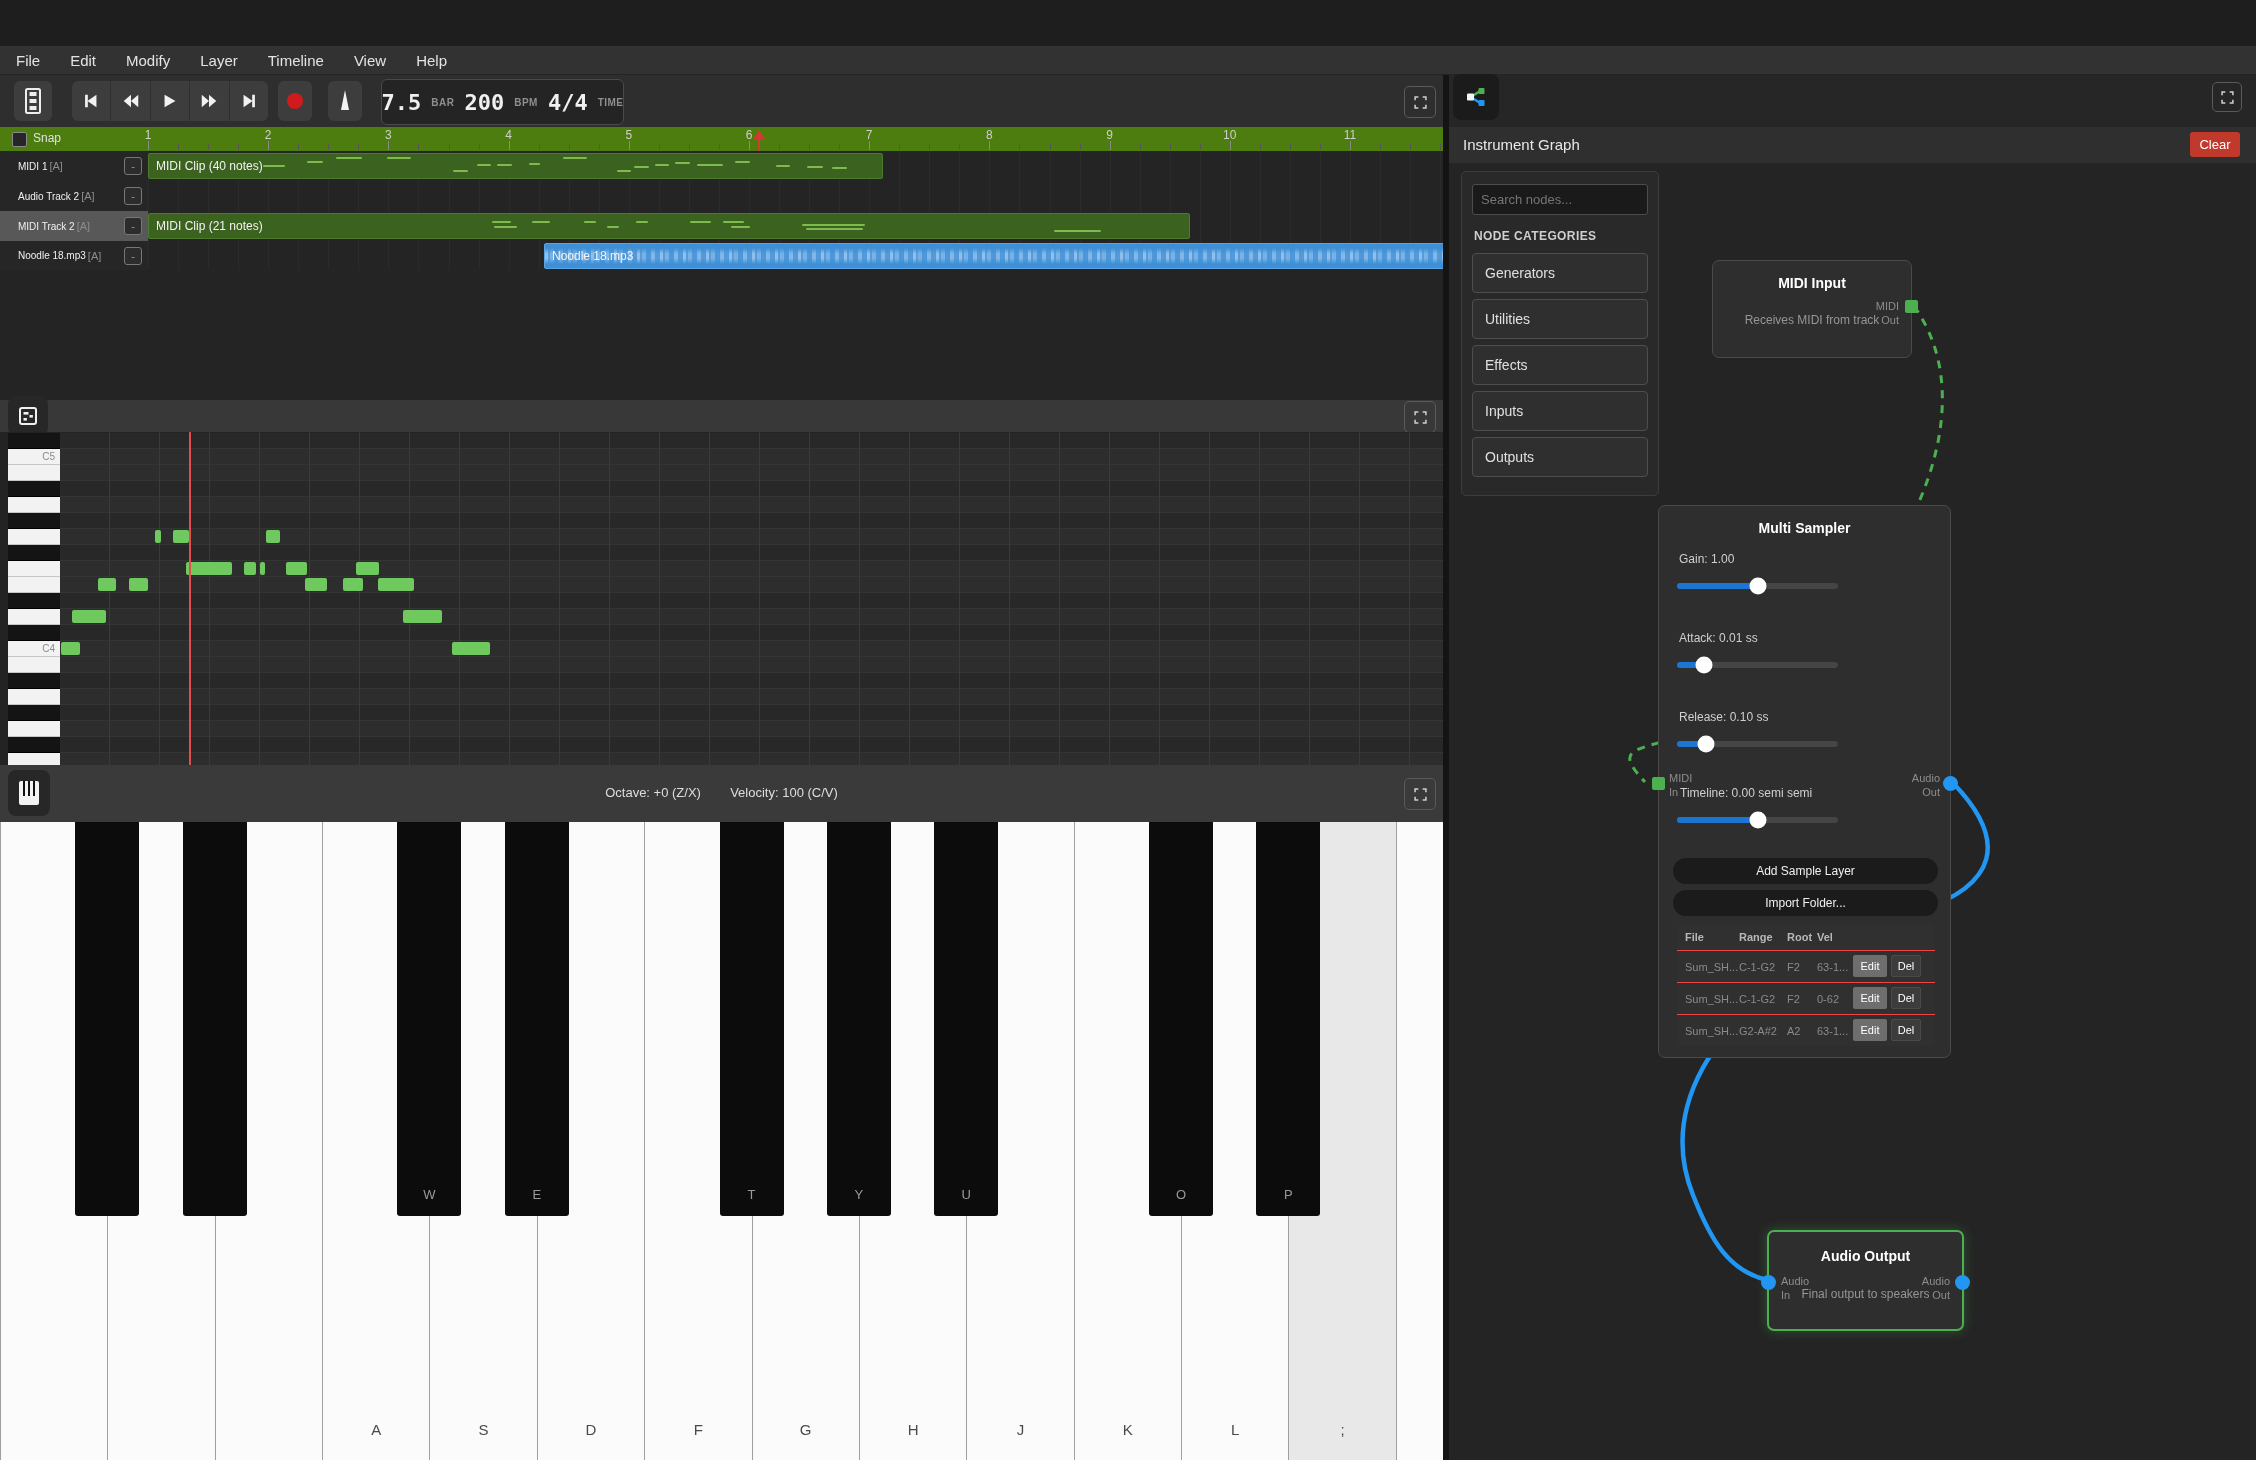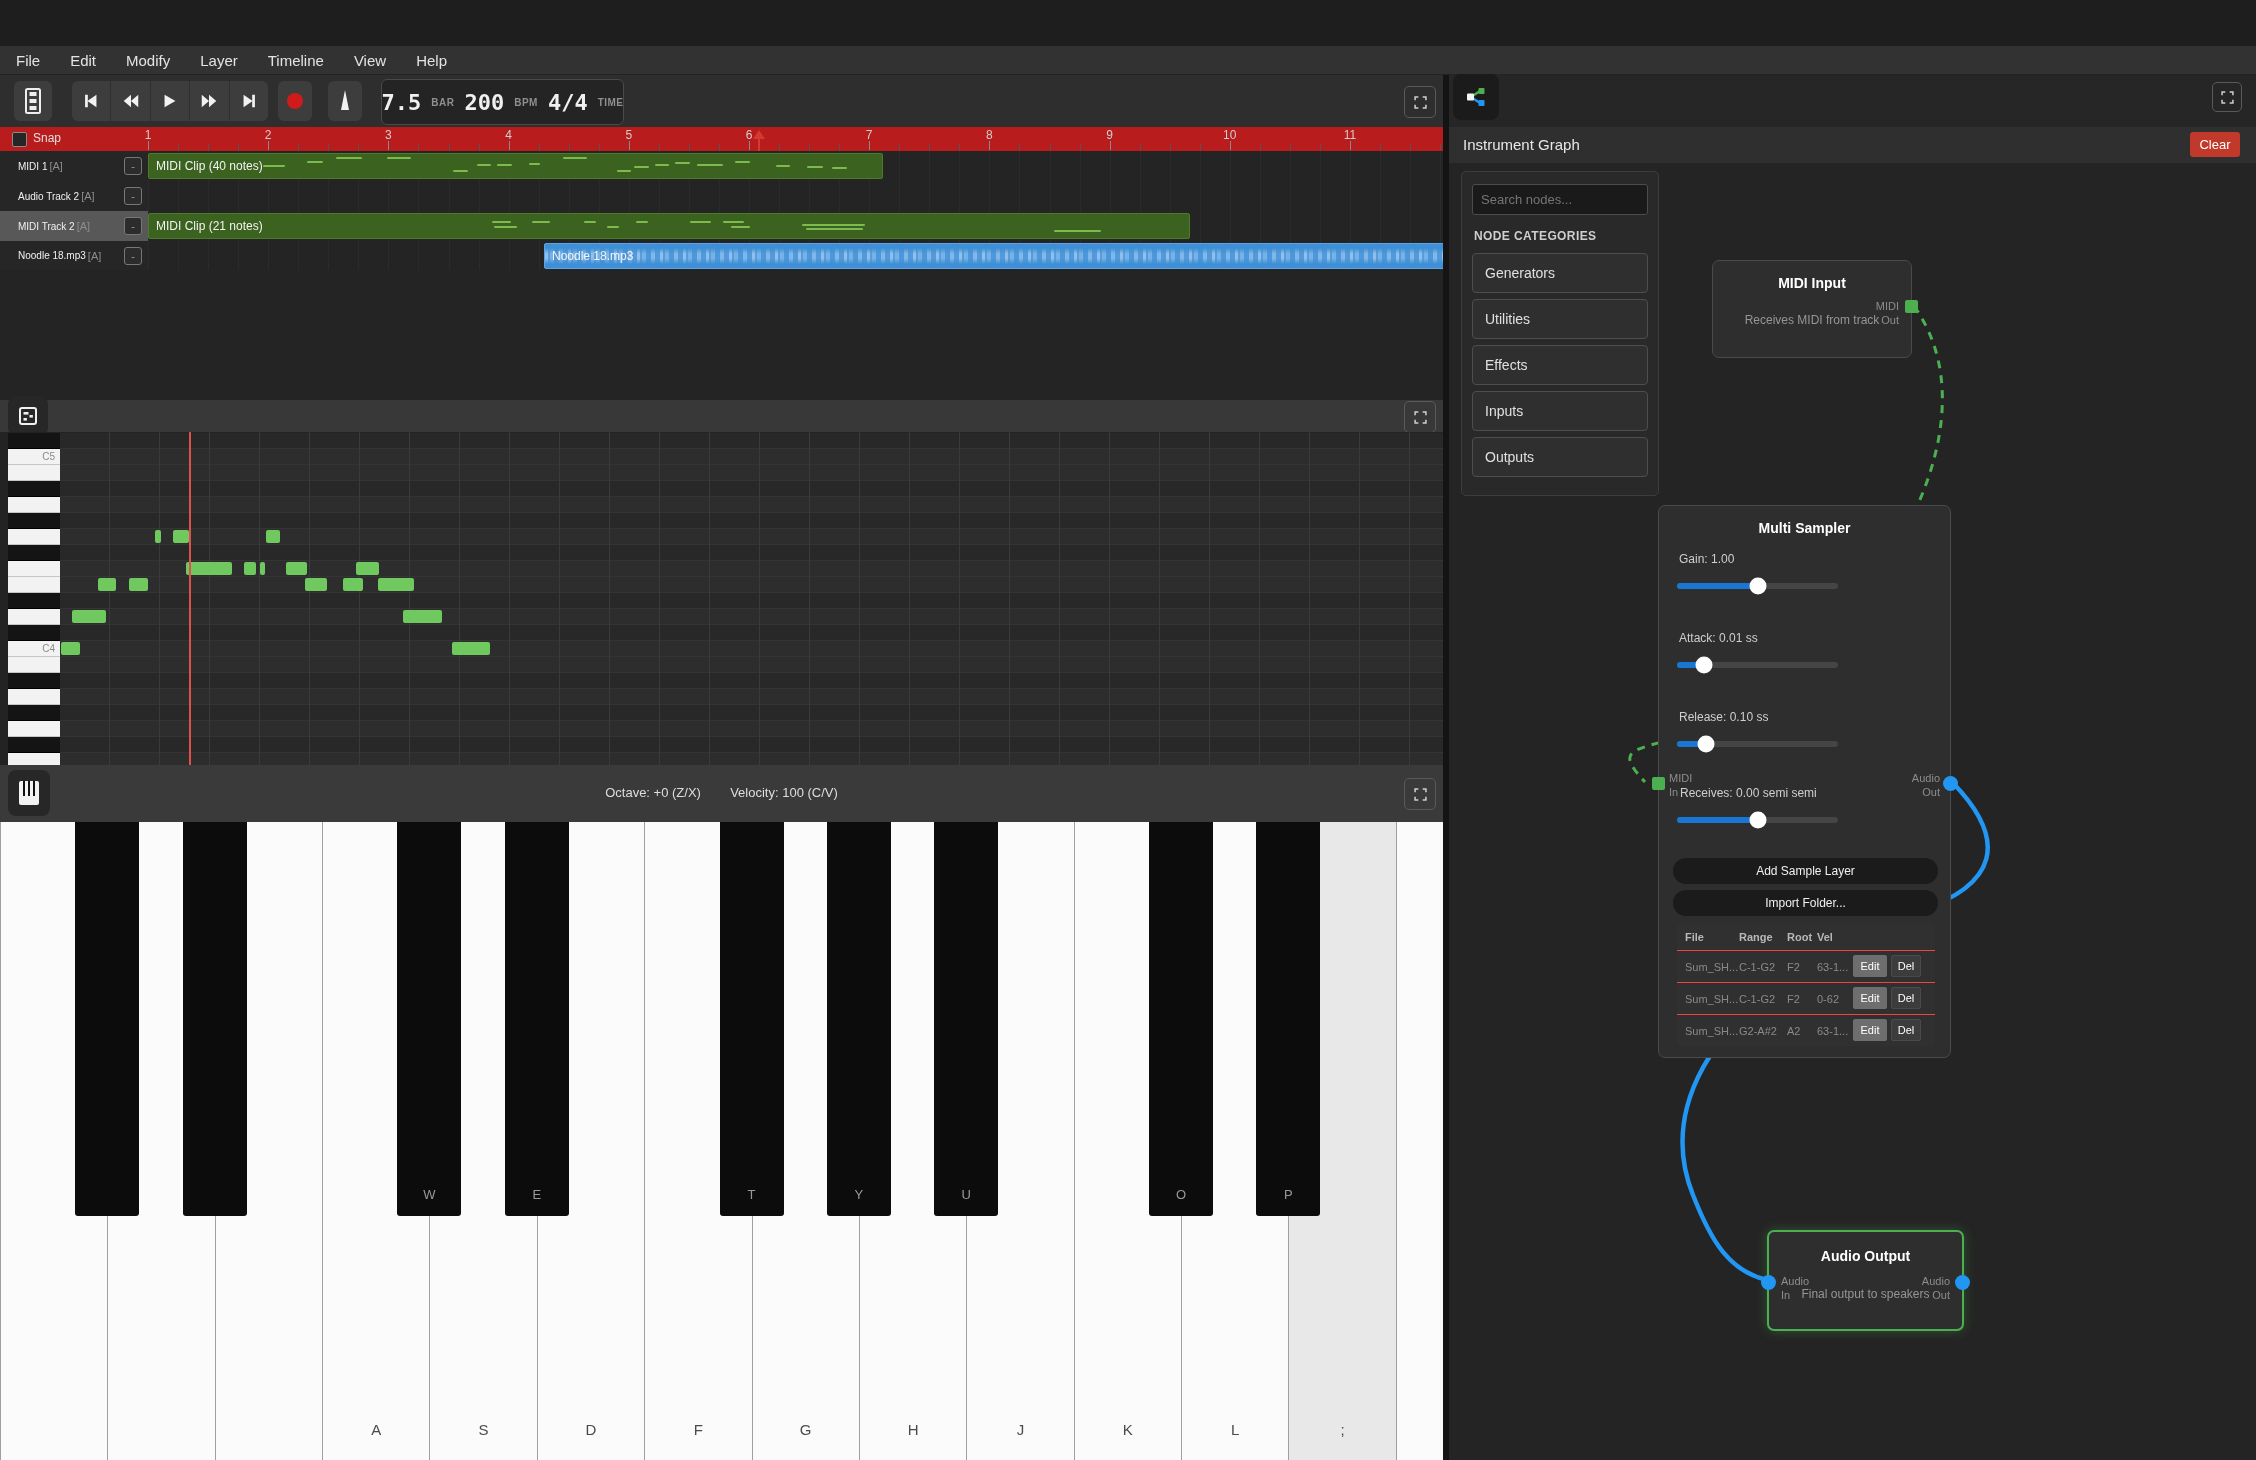--- a/index.html
+++ b/index.html
@@ -20,21 +20,21 @@
   .cluster .cbtn{flex:1;display:flex;align-items:center;justify-content:center;border-right:1px solid #2f2f2f;}
   .cluster .cbtn:last-child{border-right:none;}
   .rec-dot{width:16px;height:16px;border-radius:50%;background:#cf1b1b;}
   .display{left:381px;top:4px;width:241px;height:44px;background:#242424;border:1px solid #4a4a4a;border-radius:6px;
            display:flex;align-items:center;justify-content:center;gap:10px;}
   .disp-num{font-family:"DejaVu Sans Mono",monospace;font-weight:bold;font-size:22px;color:#f0f0f0;}
   .disp-unit{font-size:10px;color:#8f8f8f;font-weight:bold;letter-spacing:.5px;}
   .expandbtn{width:30px;height:30px;border:1px solid #5a5a5a;border-radius:5px;background:transparent;
              display:flex;align-items:center;justify-content:center;}
   
-  .rulerbar{left:0;top:127px;width:1575px;height:24px;background:#b91c1c;border-bottom:5px solid #a3a3a3;}
+  .rulerbar{left:0;top:127px;width:1575px;height:24px;background:#4d7c0f;border-bottom:5px solid #a3a3a3;}
   .snapbox{left:12px;top:5px;width:13px;height:13px;border:1px solid #8a8a8a;border-radius:2px;background:#262626;}
   .snaplabel{left:33px;top:4px;font-size:12px;color:#e0e0e0;}
   .bar-num{font-size:12px;color:#cfcfcf;transform:translateX(-50%);top:1px;}
   .tick{background:#8a8a8a;width:1px;}
   .tick.minor{background:#555;}
   .playhead-tri{width:0;height:0;border-left:6px solid transparent;border-right:6px solid transparent;border-bottom:9px solid #d23b2f;}
   .playhead-stem{width:2px;background:#d23b2f;}
   .tracks{left:0;top:151px;width:1443px;height:119px;}
   .track-row{left:0;width:1443px;border-bottom:1px solid #1c1c1c;}
   .track-name{left:0;top:0;width:148px;height:100%;background:#262626;display:flex;align-items:center;box-sizing:border-box;padding-left:18px;}
@@ -567,21 +567,21 @@
             <div class="param-label" style="left: 20px; top: 125px;">Attack: 0.01 ss</div>
             <div class="slider" style="left: 18px; top: 156px;">
               <div class="fill" style="width: 17%;"></div>
               <div class="thumb" style="left: 17%;"></div>
             </div>
             <div class="param-label" style="left: 20px; top: 204px;">Release: 0.10 ss</div>
             <div class="slider" style="left: 18px; top: 235px;">
               <div class="fill" style="width: 18%;"></div>
               <div class="thumb" style="left: 18%;"></div>
             </div>
-            <div class="param-label" style="left: 21px; top: 280px;">Receives: 0.00 semi semi</div>
+            <div class="param-label" style="left: 21px; top: 280px;">Timeline: 0.00 semi semi</div>
             <div class="slider" style="left: 18px; top: 311px;">
               <div class="fill" style="width: 50%;"></div>
               <div class="thumb" style="left: 50%;"></div>
             </div>
           </div>
         <div class="portlbl" style="left:10px;top:265px;">
           <div>MIDI</div>
             <div>In</div>
         </div>
         <div class="portlbl" style="right:10px;top:265px;text-align:right;">

